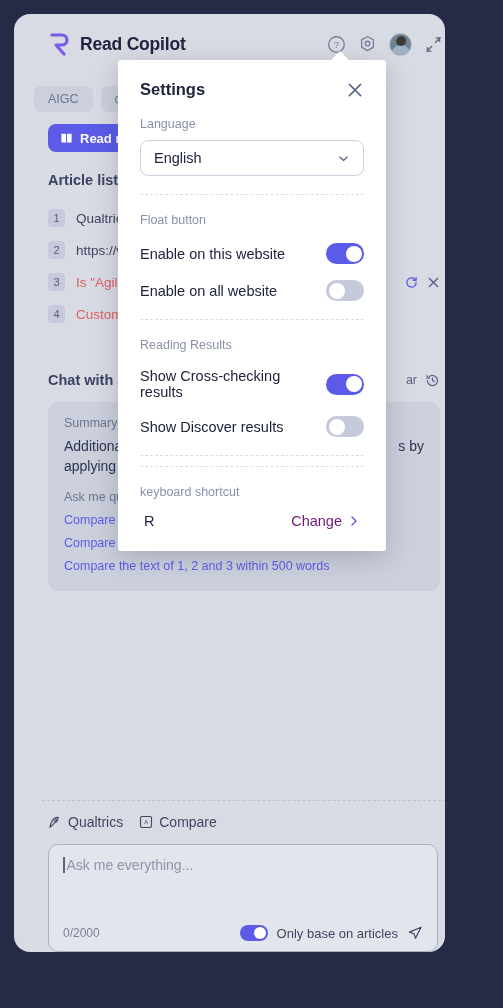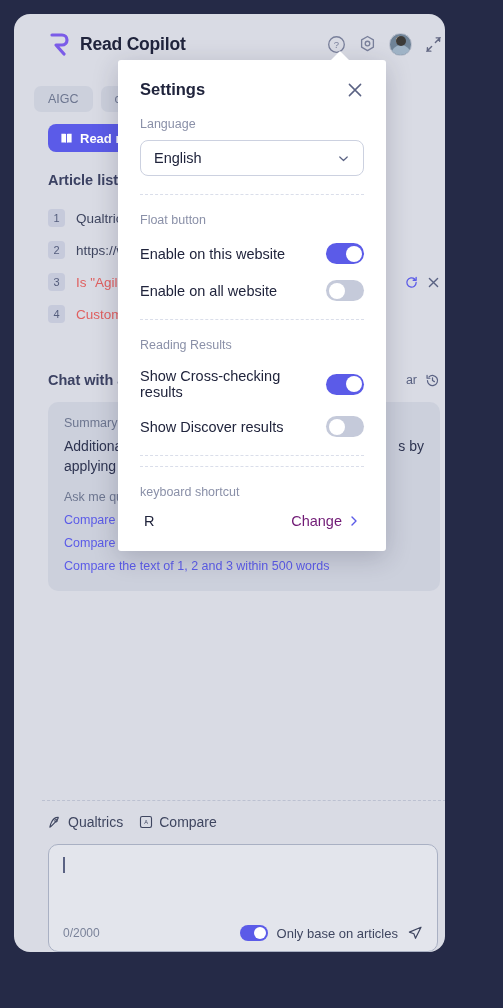--- a/index.html
+++ b/index.html
@@ -307,20 +307,21 @@
         <rect x="1.6" y="1.6" width="11.8" height="11.8" rx="1.8" fill="none" stroke="#3f4660" stroke-width="1.2"></rect>
         <text x="7.5" y="10" font-size="6" text-anchor="middle" fill="#3f4660" font-family="Liberation Sans, sans-serif">A</text>
       </svg>
       <span>Compare</span>
     </div>
   </div>
 
   <div class="composer">
     <div class="ph-row">
       <span class="caret"></span>
+      <span class="composer-ph">Ask me everything...</span>
     </div>
     <div class="composer-foot">
       <span class="counter">0/2000</span>
       <span class="foot-right">
         <span class="tgl sm on">
             <span class="knob"></span>
           </span>
         <span class="foot-label">Only base on articles</span>
         <svg class="send-ico" viewBox="0 0 16 16">
           <path d="M14 2.2L2.4 7.1l4.5 1.6 1.6 4.6z" fill="none" stroke="#3f4660" stroke-width="1.2" stroke-linejoin="round"></path>

